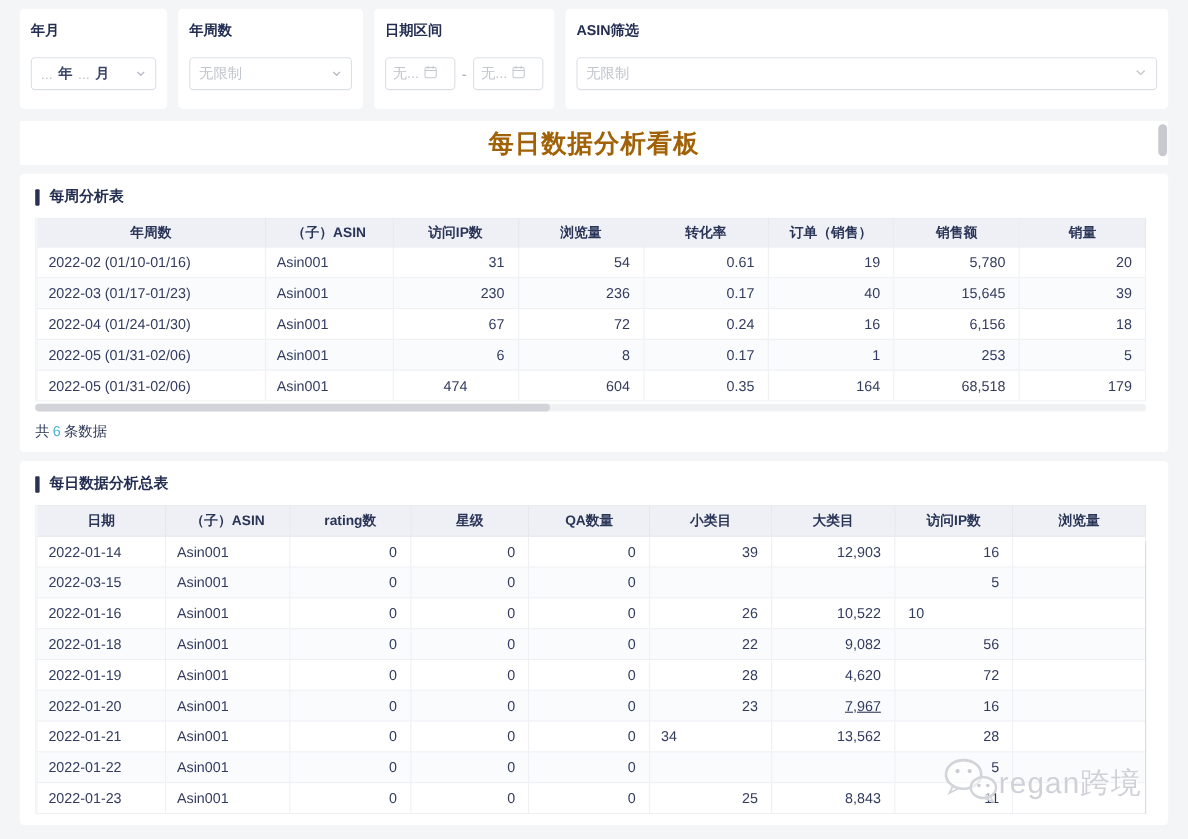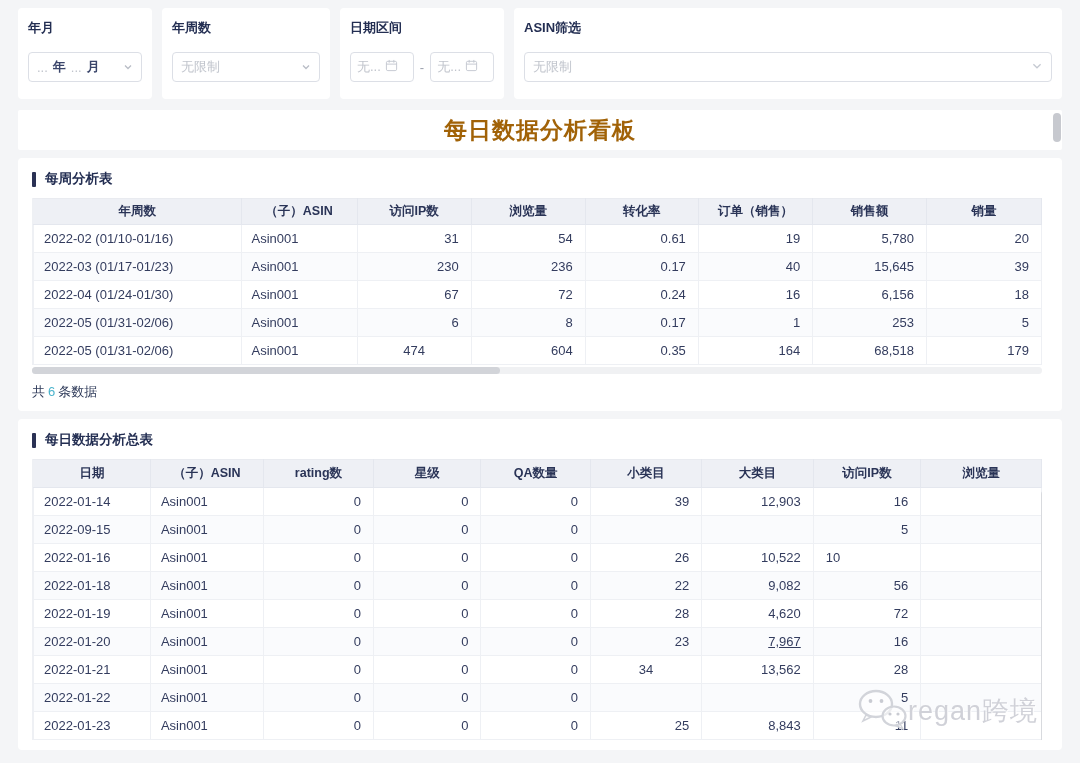--- a/index.html
+++ b/index.html
@@ -284,21 +284,21 @@
             <td style="text-align: left;">Asin001</td>
             <td style="text-align: right;">0</td>
             <td style="text-align: right;">0</td>
             <td style="text-align: right;">0</td>
             <td style="text-align: right;">39</td>
             <td style="text-align: right;">12,903</td>
             <td style="text-align: right;">16</td>
             <td style="text-align: right;"></td>
           </tr>
           <tr>
-            <td style="text-align: left;">2022-09-15</td>
+            <td style="text-align: left;">2022-03-15</td>
             <td style="text-align: left;">Asin001</td>
             <td style="text-align: right;">0</td>
             <td style="text-align: right;">0</td>
             <td style="text-align: right;">0</td>
             <td style="text-align: right;"></td>
             <td style="text-align: right;"></td>
             <td style="text-align: right;">5</td>
             <td style="text-align: right;"></td>
           </tr>
           <tr>
@@ -344,21 +344,21 @@
             <td style="text-align: right; text-decoration: underline;">7,967</td>
             <td style="text-align: right;">16</td>
             <td style="text-align: right;"></td>
           </tr>
           <tr>
             <td style="text-align: left;">2022-01-21</td>
             <td style="text-align: left;">Asin001</td>
             <td style="text-align: right;">0</td>
             <td style="text-align: right;">0</td>
             <td style="text-align: right;">0</td>
-            <td style="text-align: center;">34</td>
+            <td style="text-align: left;">34</td>
             <td style="text-align: right;">13,562</td>
             <td style="text-align: right;">28</td>
             <td style="text-align: right;"></td>
           </tr>
           <tr>
             <td style="text-align: left;">2022-01-22</td>
             <td style="text-align: left;">Asin001</td>
             <td style="text-align: right;">0</td>
             <td style="text-align: right;">0</td>
             <td style="text-align: right;">0</td>

